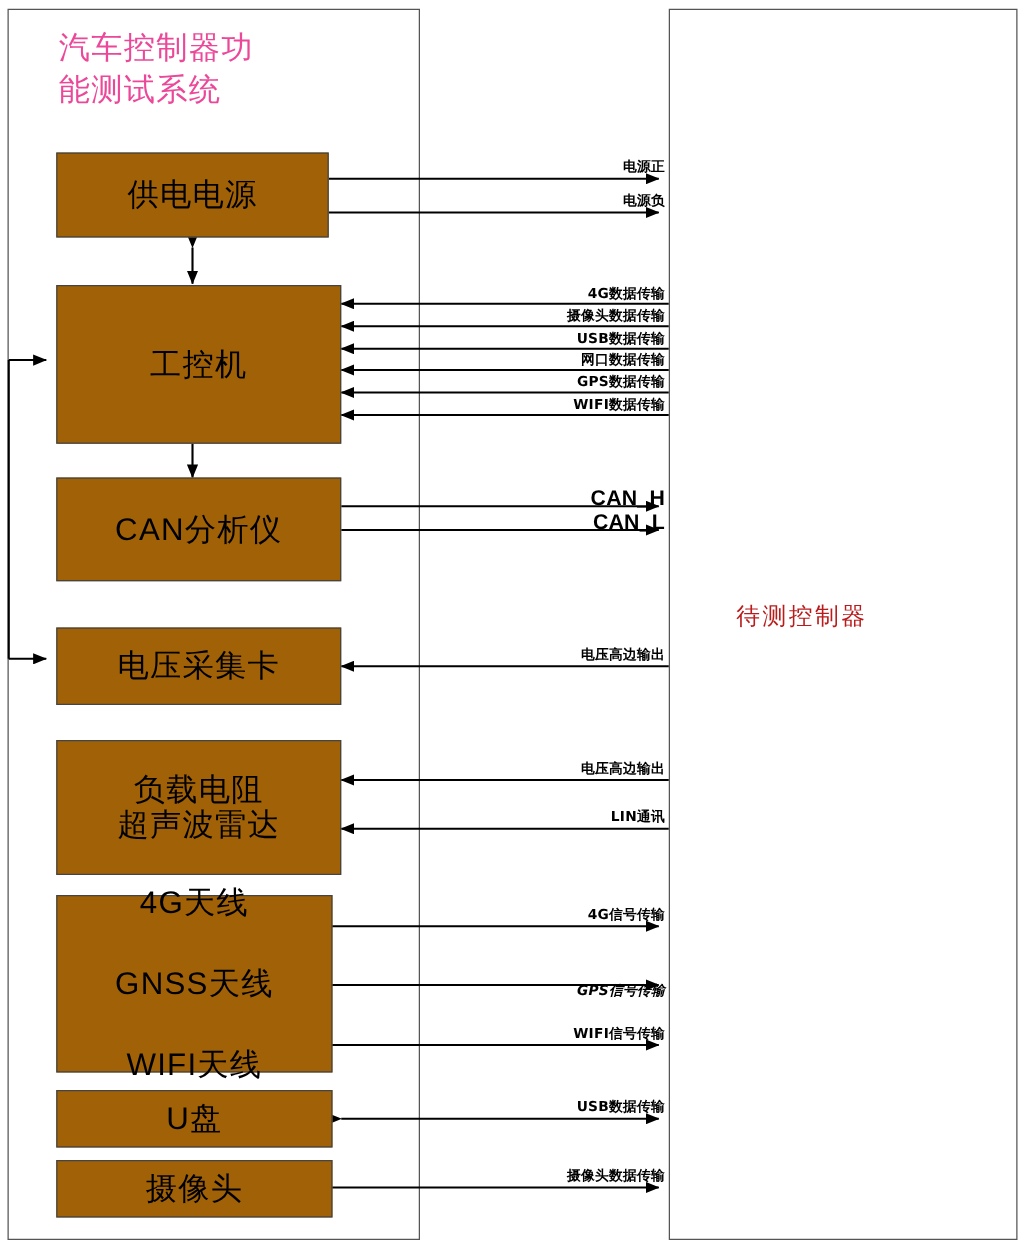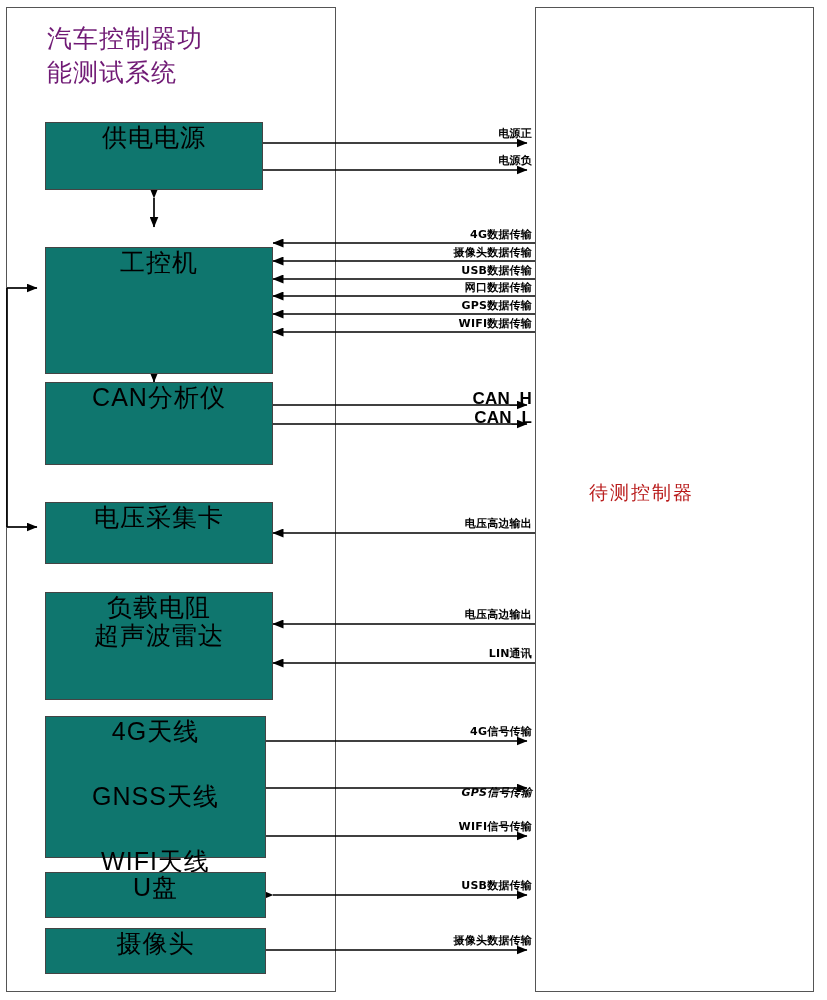--- a/index.html
+++ b/index.html
@@ -21,37 +21,38 @@
     position: absolute;
     left: 0;
     top: 0;
     width: 827px;
     height: 1000px;
   }
   .box {
     position: absolute;
     box-sizing: border-box;
     border: 1.6px solid #444;
-    background: #0f766e;
+    background: #a16207;
     display: flex;
     flex-direction: column;
     align-items: center;
+    justify-content: center;
     text-align: center;
     color: #000;
     line-height: 1.12;
   }
   .container-box {
     border: 1.5px solid #555;
     background: transparent;
     justify-content: flex-start;
     align-items: flex-start;
   }
   .title-text {
     position: absolute;
-    color: #701a75;
+    color: #ec4899;
     font-size: 25px;
     line-height: 1.35;
     letter-spacing: 1px;
     text-align: left;
     white-space: pre-line;
   }
   .box-label {
     font-size: 25px;
     letter-spacing: 1px;
     white-space: nowrap;
@@ -137,21 +138,21 @@
       <line x1="7" y1="288" x2="37" y2="288" marker-end="url(#arrR)"></line>
       <line x1="7" y1="527" x2="37" y2="527" marker-end="url(#arrR)"></line>
 
     </g>
   </svg>
 
   <div class="box" style="left:45px; top:122px; width:218px; height:68px;">
     <span class="box-label">供电电源</span>
   </div>
 
-  <div class="box" style="left:45px; top:228px; width:228px; height:127px;margin-top:19px;">
+  <div class="box" style="left:45px; top:228px; width:228px; height:127px;">
     <span class="box-label">工控机</span>
   </div>
 
   <div class="box" style="left:45px; top:382px; width:228px; height:83px;">
     <span class="box-label">CAN分析仪</span>
   </div>
 
   <div class="box" style="left:45px; top:502px; width:228px; height:62px;">
     <span class="box-label">电压采集卡</span>
   </div>

